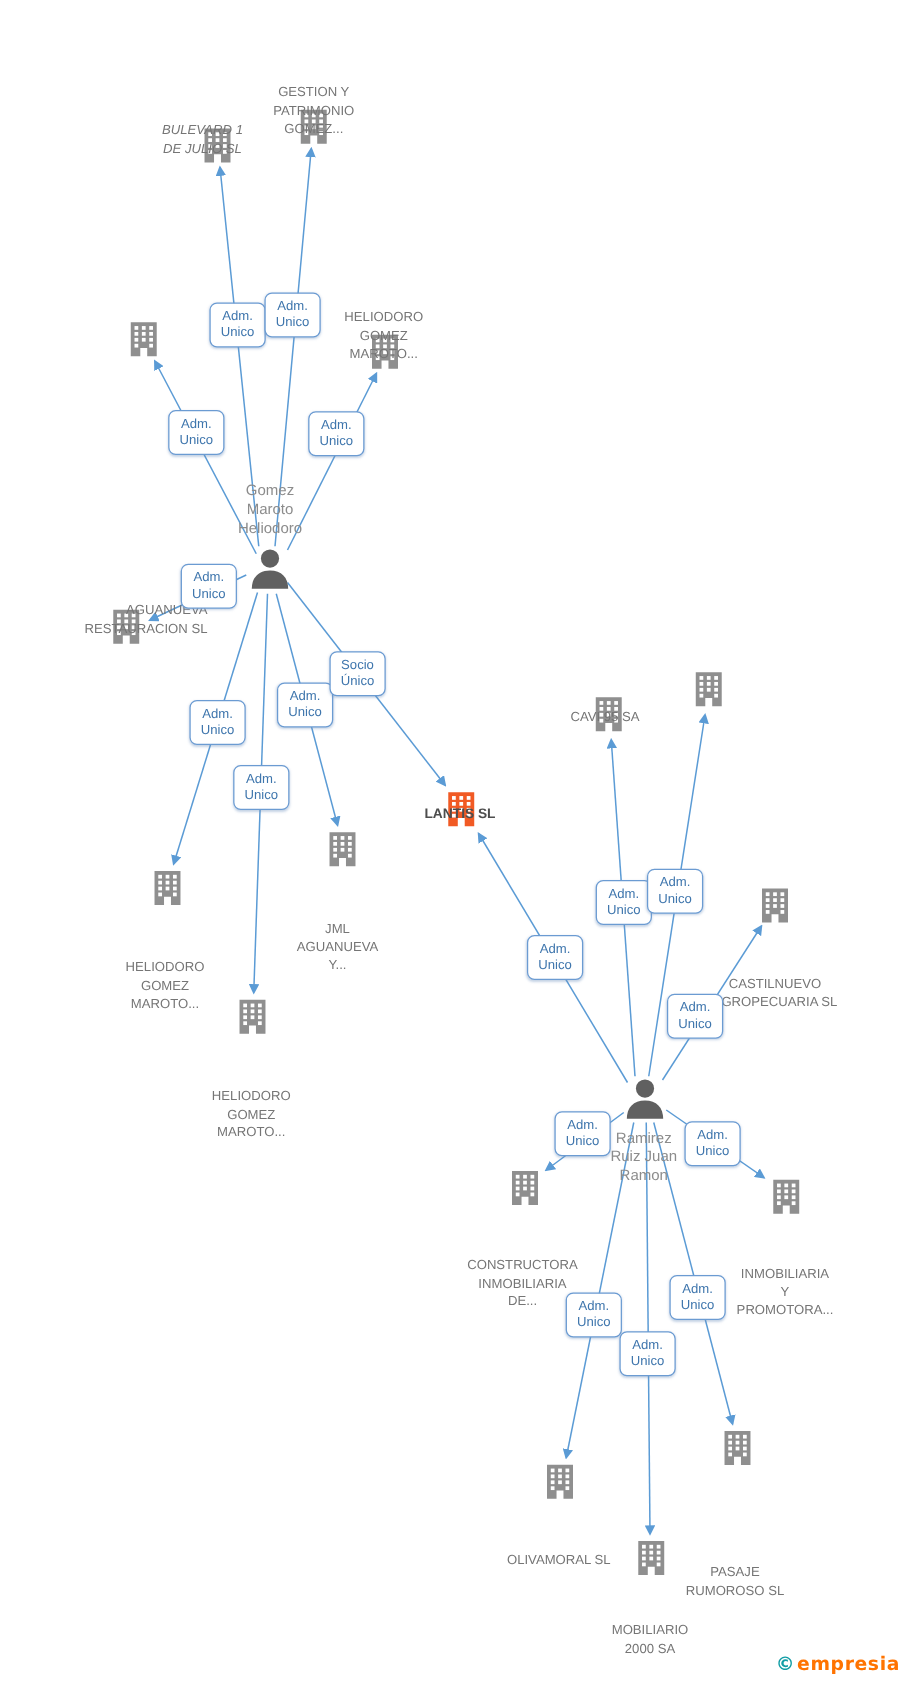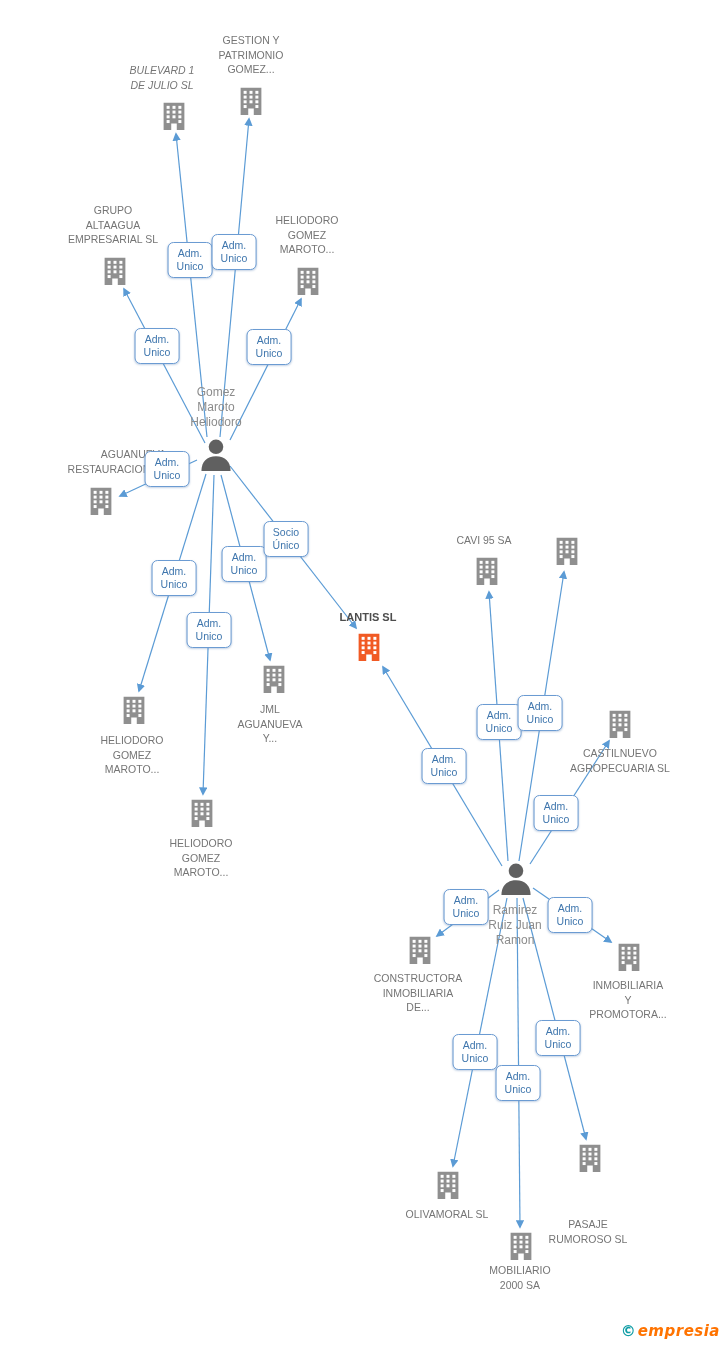--- a/index.html
+++ b/index.html
@@ -9,21 +9,21 @@
   }
   .edges-svg { position:absolute; left:0; top:0; width:728px; height:1345px; }
   .edge-line { stroke:#5b9bd5; stroke-width:1.2; fill:none; }
 
   .company-icon { position:absolute; width:30px; height:30px; color:#8f8f8f; cursor:pointer; }
   .company-icon svg { width:100%; height:100%; display:block; }
   .company-icon.highlight { color:#f15a24; }
 
   .company-label {
     position:absolute; width:132px; margin-left:-66px; text-align:center;
-    font-size:10.5px; line-height:14.5px; color:#757575; white-space:pre-line; cursor:pointer;
+    font-size:10.5px; line-height:14.5px; color:#757575; white-space:pre-line; cursor:pointer;margin-top:34px;
   }
   .company-label.highlight { color:#4d4d4d; font-weight:bold; font-size:11px; }
 
   .person-icon { position:absolute; width:38px; height:38px; color:#606060; cursor:pointer; }
   .person-icon svg { width:100%; height:100%; display:block; }
 
   .person-label {
     position:absolute; width:120px; margin-left:-60px; text-align:center;
     font-size:12px; line-height:15px; color:#8c8c8c; white-space:pre-line; cursor:pointer;
   }
@@ -34,21 +34,21 @@
     padding:4px 8px; font-size:10.5px; line-height:13px; color:#3f76ad;
     text-align:center; white-space:pre-line;
     box-shadow:0 1px 2px rgba(110,145,190,.4);
   }
 
   .watermark {
     position:absolute; right:8px; top:1322px; font-size:15px; cursor:pointer;
     font-family:"DejaVu Sans", sans-serif;
   }
   .watermark .copyright { color:#129ea6; font-weight:bold; margin-right:2px; }
-  .watermark .brand { color:#ff7300; font-weight:bold; font-style:italic; letter-spacing:0.5px; }
+  .watermark .brand { color:#ff7300; font-weight:bold; letter-spacing:0.5px; }
   .watermark .brand::first-letter { color:#129ea6; }
 </style>
 </head>
 <body>
 
 <div class="canvas">
 
   <svg width="0" height="0" style="position:absolute" aria-hidden="true">
     <defs>
       <symbol id="sym-building" viewBox="0 0 24 26">
@@ -184,23 +184,20 @@
       <svg>
         <use href="#sym-building"></use>
       </svg>
     </div>
 
   <div class="company-label" style="left:251px; top:33px;">GESTION Y
 PATRIMONIO
 GOMEZ...</div>
   <div class="company-label" style="left:162px; top:63px;font-style:italic;">BULEVARD 1
 DE JULIO SL</div>
-  <div class="company-label" style="left:113px; top:203px;">GRUPO
-ALTAAGUA
-EMPRESARIAL SL</div>
   <div class="company-label" style="left:307px; top:213px;">HELIODORO
 GOMEZ
 MAROTO...</div>
   <div class="company-label" style="left:100px; top:447px;text-align:right;">AGUANUEVA
 RESTAURACION SL</div>
   <div class="company-label highlight" style="left:368px; top:610px;">LANTIS SL</div>
   <div class="company-label" style="left:270px; top:702px;">JML
 AGUANUEVA
 Y...</div>
   <div class="company-label" style="left:132px; top:733px;">HELIODORO

